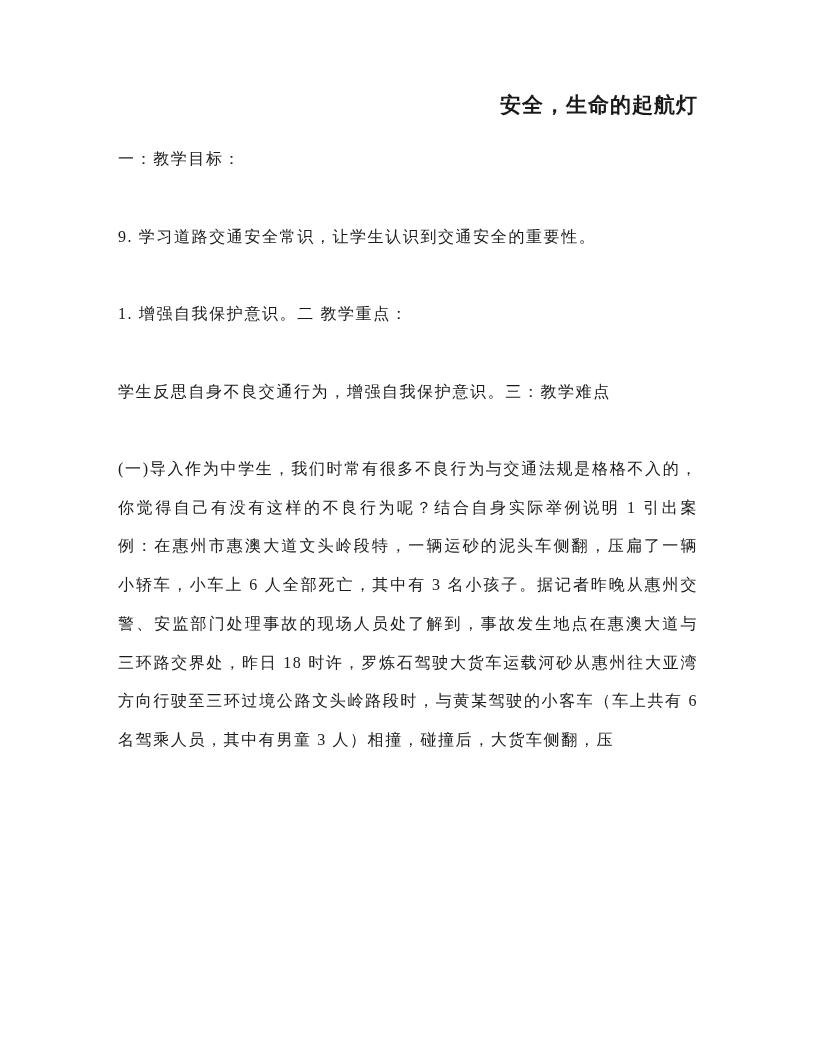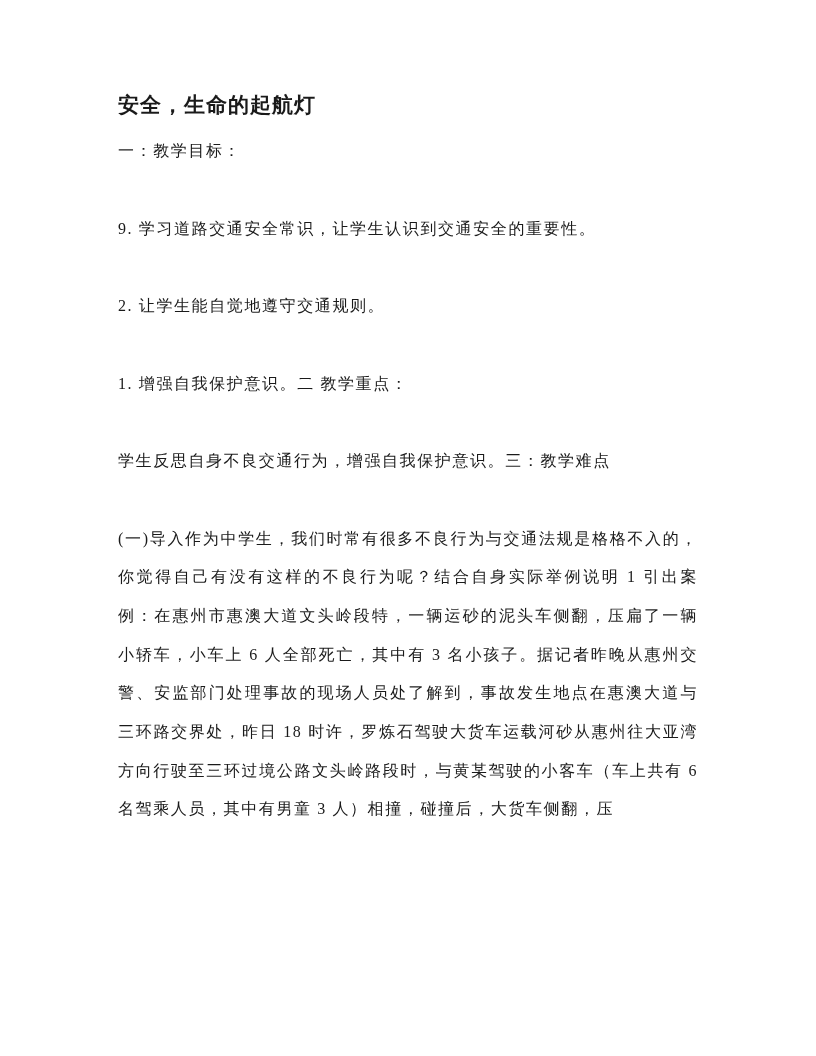--- a/index.html
+++ b/index.html
@@ -14,22 +14,22 @@
     font-family: "Liberation Serif", "DejaVu Serif", serif;
   }
   .page {
     box-sizing: border-box;
     width: 816px;
     height: 1056px;
     padding: 90px 118px 40px 118px;
     color: #1a1a1a;
   }
   .doc-title {
-    margin: 0 0 12px 0;
-    text-align: left;
+    margin: 0 0 20px 0;
+    text-align: right;
     font-size: 21px;
     font-weight: bold;
     line-height: 30px;
     letter-spacing: 1px;
   }
   .para {
     margin: 0 0 38.8px 0;
     font-size: 16px;
     font-weight: normal;
     line-height: 38.7px;
@@ -47,21 +47,20 @@
 </head>
 <body style="background: rgb(255, 255, 255);">
 
 <div class="page" style="color: rgb(26, 26, 26);">
   <h1 class="doc-title">安全，生命的起航灯</h1>
 
   <p class="para">一：教学目标：</p>
 
   <p class="para">9. 学习道路交通安全常识，让学生认识到交通安全的重要性。</p>
 
-  <p class="para">2. 让学生能自觉地遵守交通规则。</p>
 
   <p class="para">1. 增强自我保护意识。二 教学重点：</p>
 
   <p class="para">学生反思自身不良交通行为，增强自我保护意识。三：教学难点</p>
 
 
   <p class="para long">(一)导入作为中学生，我们时常有很多不良行为与交通法规是格格不入的，你觉得自己有没有这样的不良行为呢？结合自身实际举例说明 1 引出案例：在惠州市惠澳大道文头岭段特，一辆运砂的泥头车侧翻，压扁了一辆小轿车，小车上 6 人全部死亡，其中有 3 名小孩子。据记者昨晚从惠州交警、安监部门处理事故的现场人员处了解到，事故发生地点在惠澳大道与三环路交界处，昨日 18 时许，罗炼石驾驶大货车运载河砂从惠州往大亚湾方向行驶至三环过境公路文头岭路段时，与黄某驾驶的小客车（车上共有 6 名驾乘人员，其中有男童 3 人）相撞，碰撞后，大货车侧翻，压</p>
 </div>
 
 </body></html>

